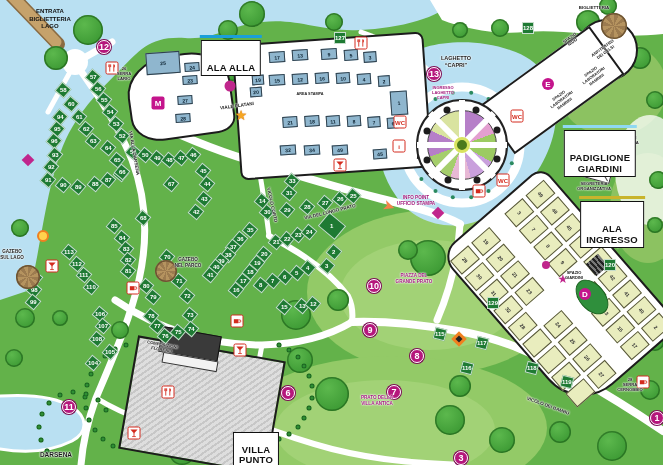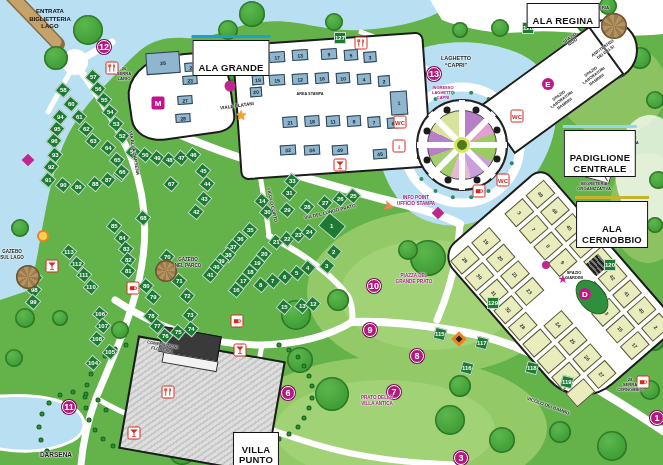--- a/index.html
+++ b/index.html
@@ -93,33 +93,30 @@
       <ellipse cx="421.39964451469416" cy="110.93225668661341" rx="2" ry="2" fill="#2b8a5f"></ellipse>
       <ellipse cx="435.5" cy="99.10065359942476" rx="2" ry="2" fill="#2b8a5f"></ellipse>
       <ellipse cx="452.7966465836527" cy="92.80518909035297" rx="2" ry="2" fill="#2b8a5f"></ellipse>
       <ellipse cx="471.2033534163473" cy="92.80518909035297" rx="2" ry="2" fill="#2b8a5f"></ellipse>
       <ellipse cx="488.5" cy="99.10065359942476" rx="2" ry="2" fill="#2b8a5f"></ellipse>
       <ellipse cx="502.60035548530584" cy="110.9322566866134" rx="2" ry="2" fill="#2b8a5f"></ellipse>
       <ellipse cx="511.8037089016531" cy="126.87293240373957" rx="2" ry="2" fill="#2b8a5f"></ellipse>
     </svg>
   <div class="slabel" id="s-lario">
     <span class="topline"></span>
-    <span>ALA GRANDE</span>
-  </div>
-  <div class="slabel" id="s-regina">
-    <span>ALA REGINA</span>
+    <span>ALA ALLA</span>
   </div>
   <div class="slabel" id="s-padiglione">
     <span class="topline"></span>
     <span>PADIGLIONE
-CENTRALE</span>
+GIARDINI</span>
   </div>
   <div class="slabel" id="s-cernobbio">
     <span class="topline"></span>
-    <span>ALA CERNOBBIO</span>
+    <span>ALA INGRESSO</span>
   </div>
   <div class="slabel" id="s-villa">
     <span>VILLA
 PUNTO</span>
   </div>
   <div id="lb-entrata">ENTRATA
 BIGLIETTERIA
 LAGO</div>
 <div class="tree" style="left: 88px; top: 30px; transform: translate(-50%, -50%); position: absolute; height: 30px; width: 30px;"></div>
     <div class="tree" style="left: 56px; top: 58px; transform: translate(-50%, -50%); position: absolute; height: 24px; width: 24px;"></div>

